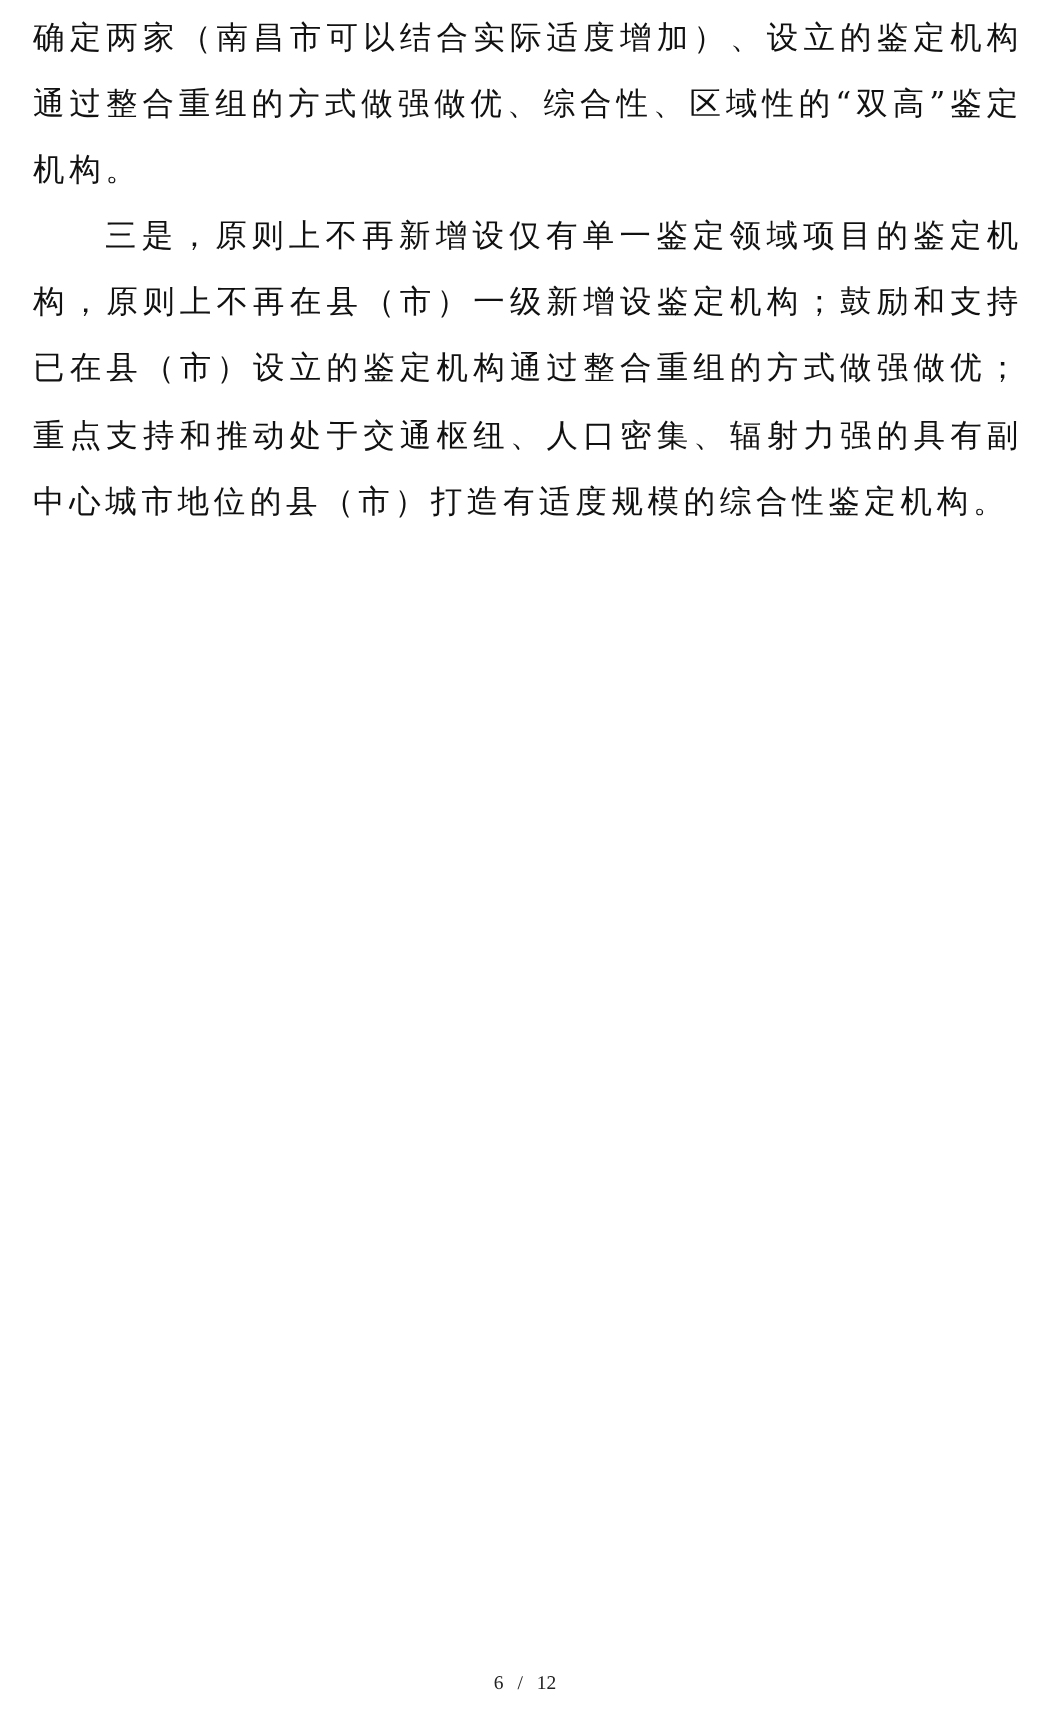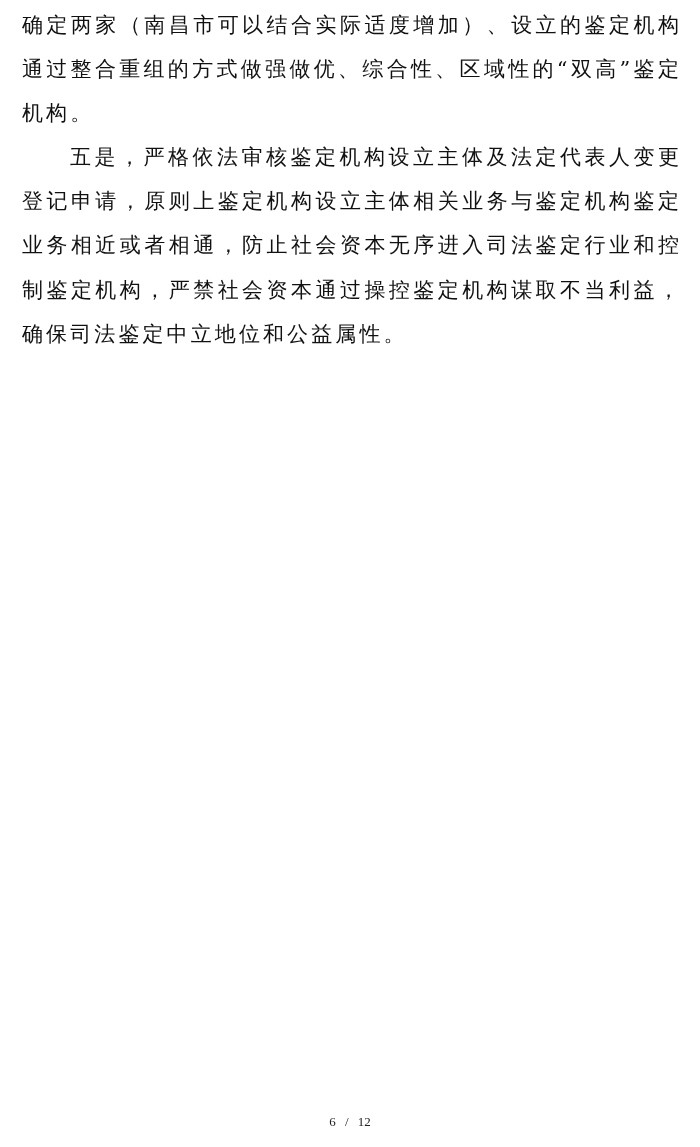--- a/index.html
+++ b/index.html
@@ -19,20 +19,20 @@
     position: absolute; top: 1114px; left: 0; width: 700px; text-align: center;
     font-family: "Liberation Serif", "DejaVu Serif", serif; font-size: 13px; color: #222;
   }
   .footer span { margin: 0 3px; }
 </style>
 </head>
 <body>
 
 <div class="page">
   <p class="para">确定两家（南昌市可以结合实际适度增加）、设立的鉴定机构通过整合重组的方式做强做优、综合性、区域性的“双高”鉴定机构。</p>
-  <p class="para indent">五是，严格依法审核鉴定机构设立主体及法定代表人变更登记申请，原则上鉴定机构设立主体相关业务与鉴定机构鉴定业务相近或者相通，防止社会资本无序进入司法鉴定行业和控制鉴定机构，严禁社会资本通过操控鉴定机构谋取不当利益，确保司法鉴定中立地位和公益属性。</p>
+  <p class="para indent">三是，原则上不再新增设仅有单一鉴定领域项目的鉴定机构，原则上不再在县（市）一级新增设鉴定机构；鼓励和支持已在县（市）设立的鉴定机构通过整合重组的方式做强做优；重点支持和推动处于交通枢纽、人口密集、辐射力强的具有副中心城市地位的县（市）打造有适度规模的综合性鉴定机构。</p>
 </div>
 
 <div class="footer">
   <span>6</span>
   <span>/</span>
   <span>12</span>
 </div>
 
 </body></html>

